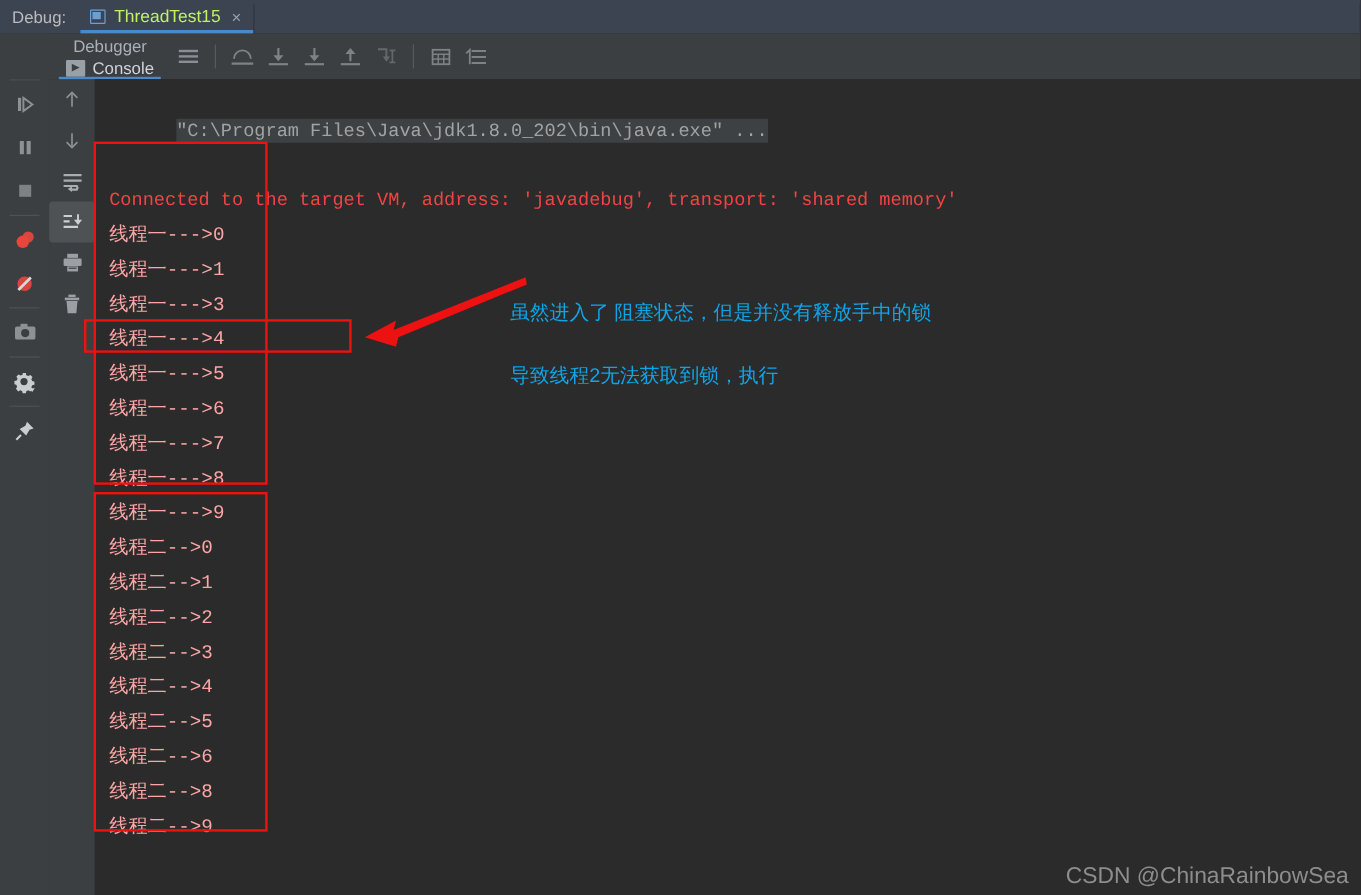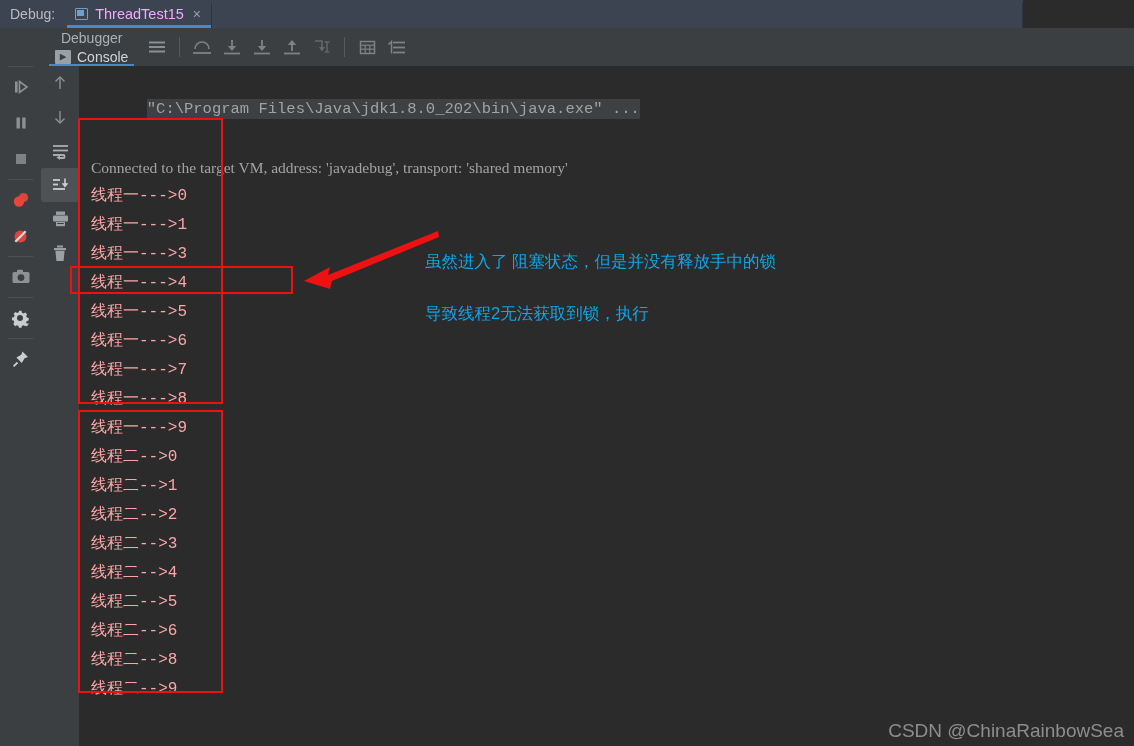--- a/index.html
+++ b/index.html
@@ -14,21 +14,21 @@
     overflow: hidden;
     background: #2b2b2b;
     font-family: "Liberation Sans", sans-serif;
     -webkit-font-smoothing: antialiased;
   }
 
   
   .titlebar {
     position: absolute;
     left: 0; top: 0;
-    width: 1023px; height: 28px;
+    width: 1134px; height: 28px;
     background: #3c4452;
     display: flex;
     align-items: stretch;
   }
   .titlebar-label {
     color: #bbbbbb;
     font-size: 14px;
     line-height: 28px;
     padding-left: 10px;
     padding-right: 12px;
@@ -44,21 +44,21 @@
     cursor: default;
   }
   .run-tab.active::after {
     content: "";
     position: absolute;
     left: 0; right: 0; bottom: 0;
     height: 3px;
     background: #4a88c7;
   }
   .run-tab-name {
-    color: #f0abfc;
+    color: #bef264;
     font-size: 14.5px;
     white-space: nowrap;
   }
   .tab-close {
     color: #9aa0a8;
     font-size: 14px;
     line-height: 1;
     margin-left: 2px;
   }
   .tab-app-icon {
@@ -196,21 +196,21 @@
     padding-left: 12px;
     color: #a9b7c6;
   }
   .cline.cmdline {
     color: #a2a2a2;
   }
   .cline.cmdline > span.cmdbg {
     background: #3e4143;
     padding: 1px 0;
   }
-  .cline.sysline { color: #a3a3a3; font-family: Liberation Serif, serif; }
+  .cline.sysline { color: #ef4444; }
   .cline.thread {
     color: #fca5a5;
     font-size: 16px;
   }
 
   
   .redbox {
     position: absolute;
     border: 2px solid #ee1111;
     box-sizing: border-box;

